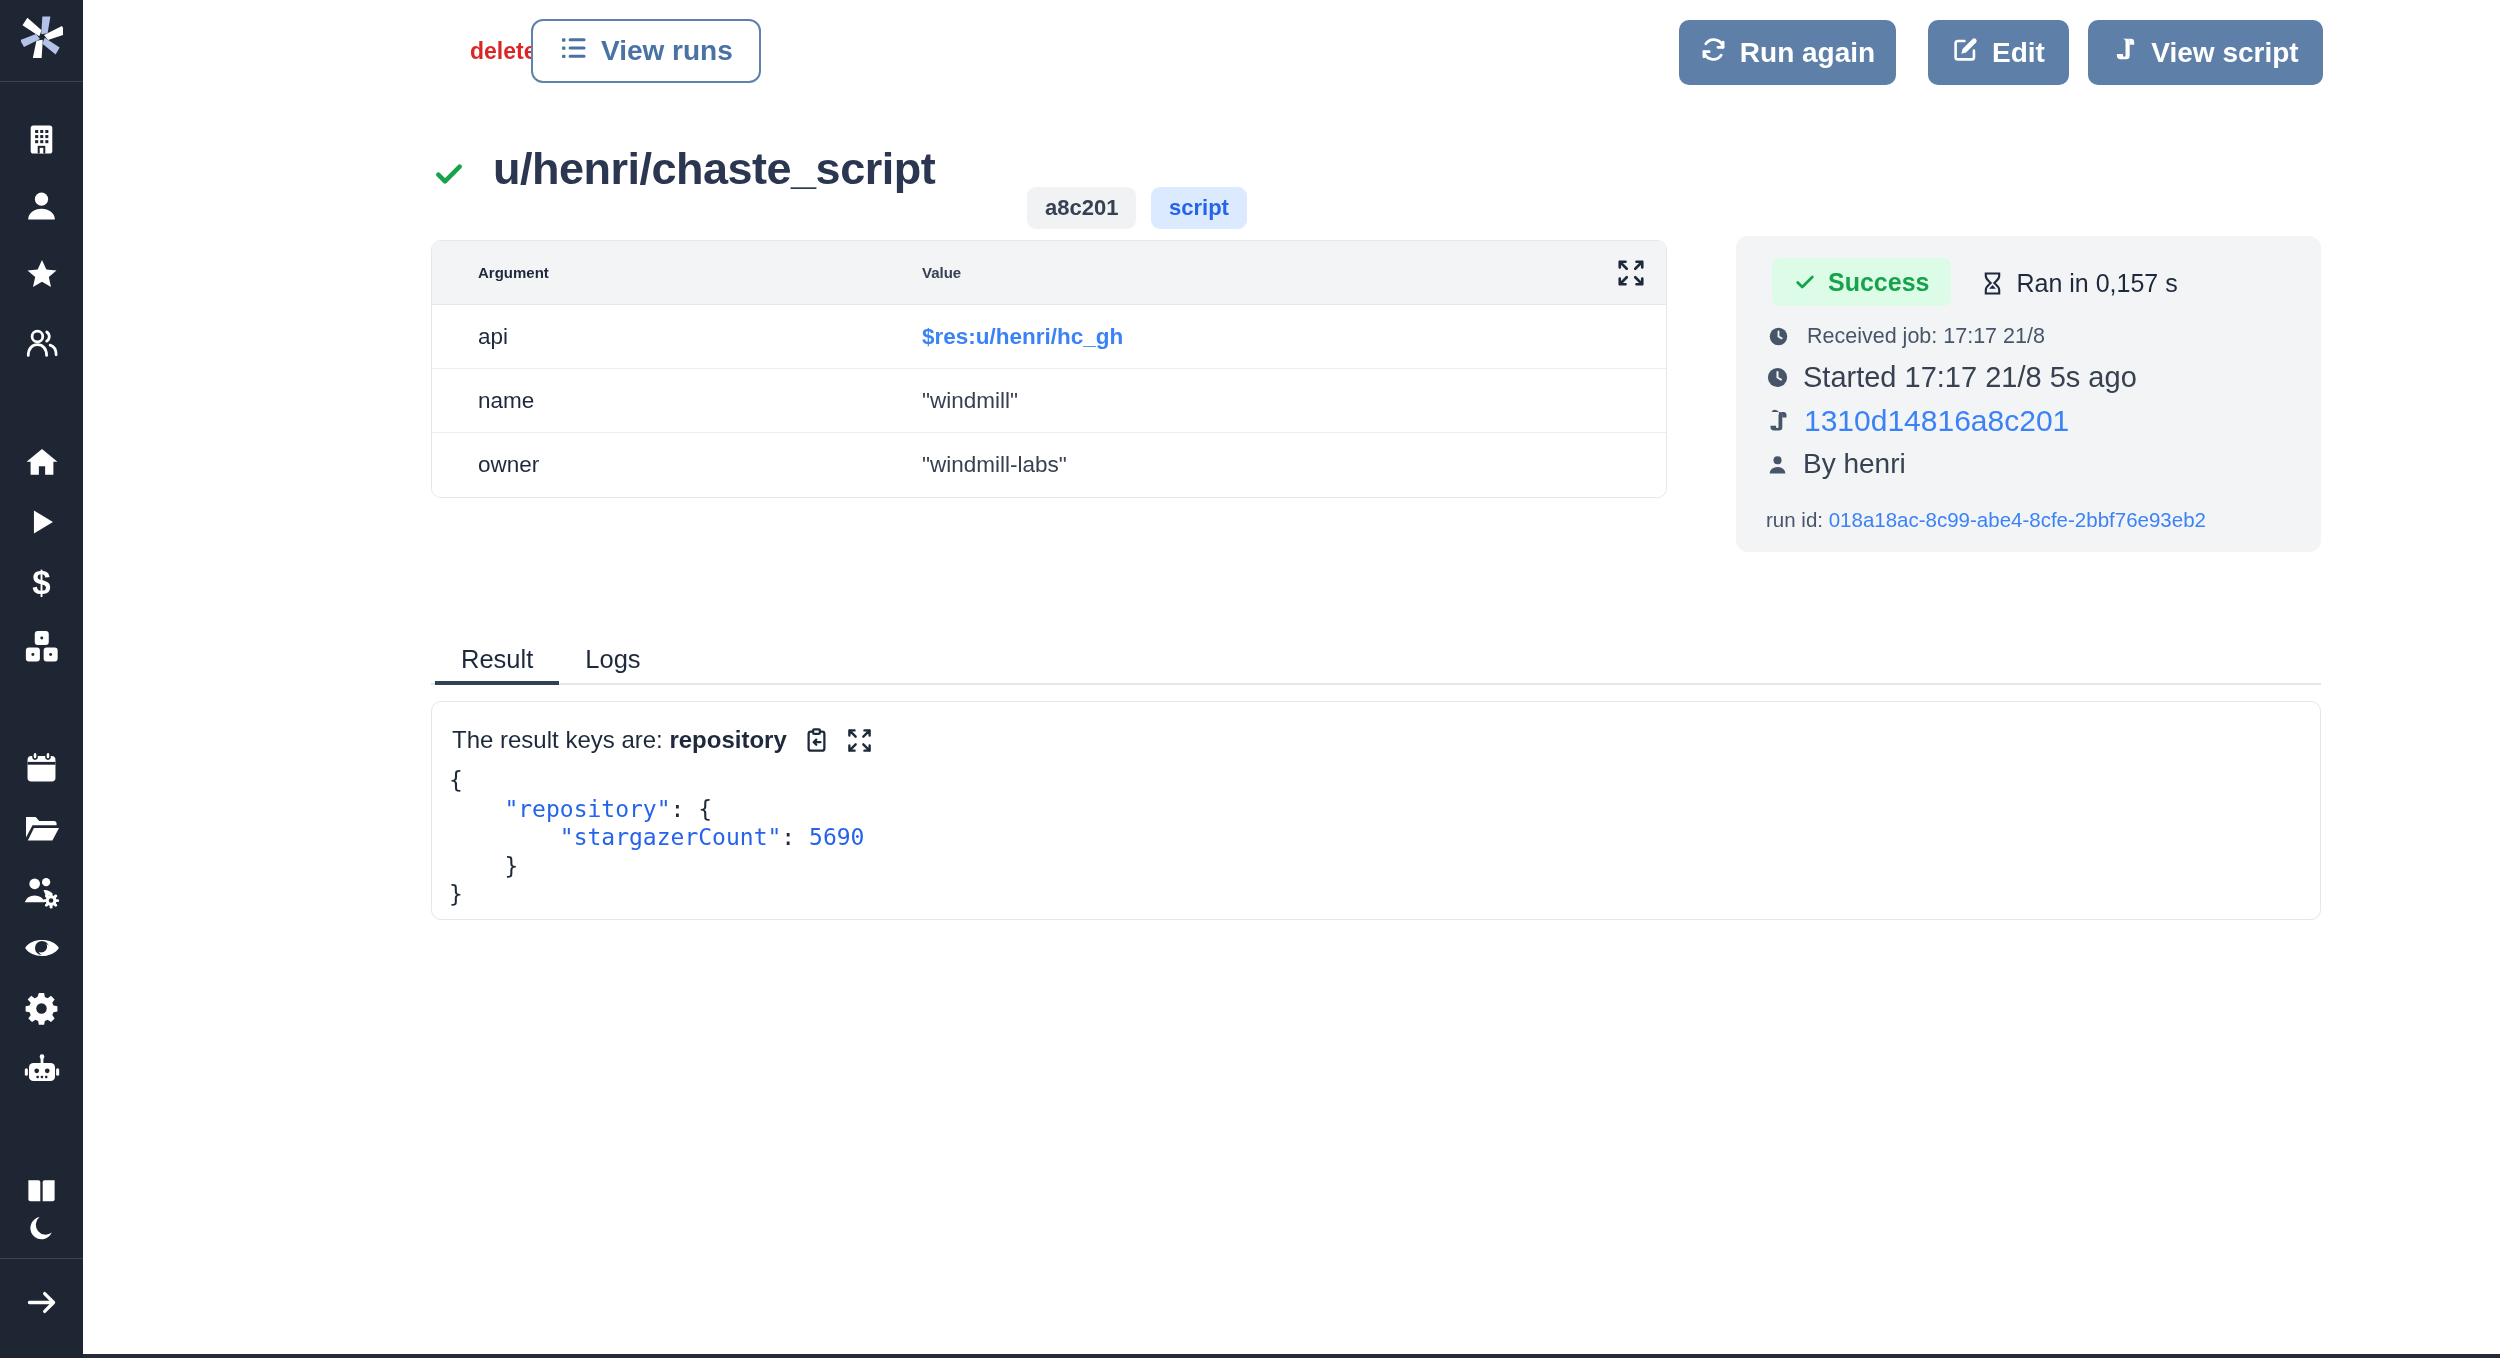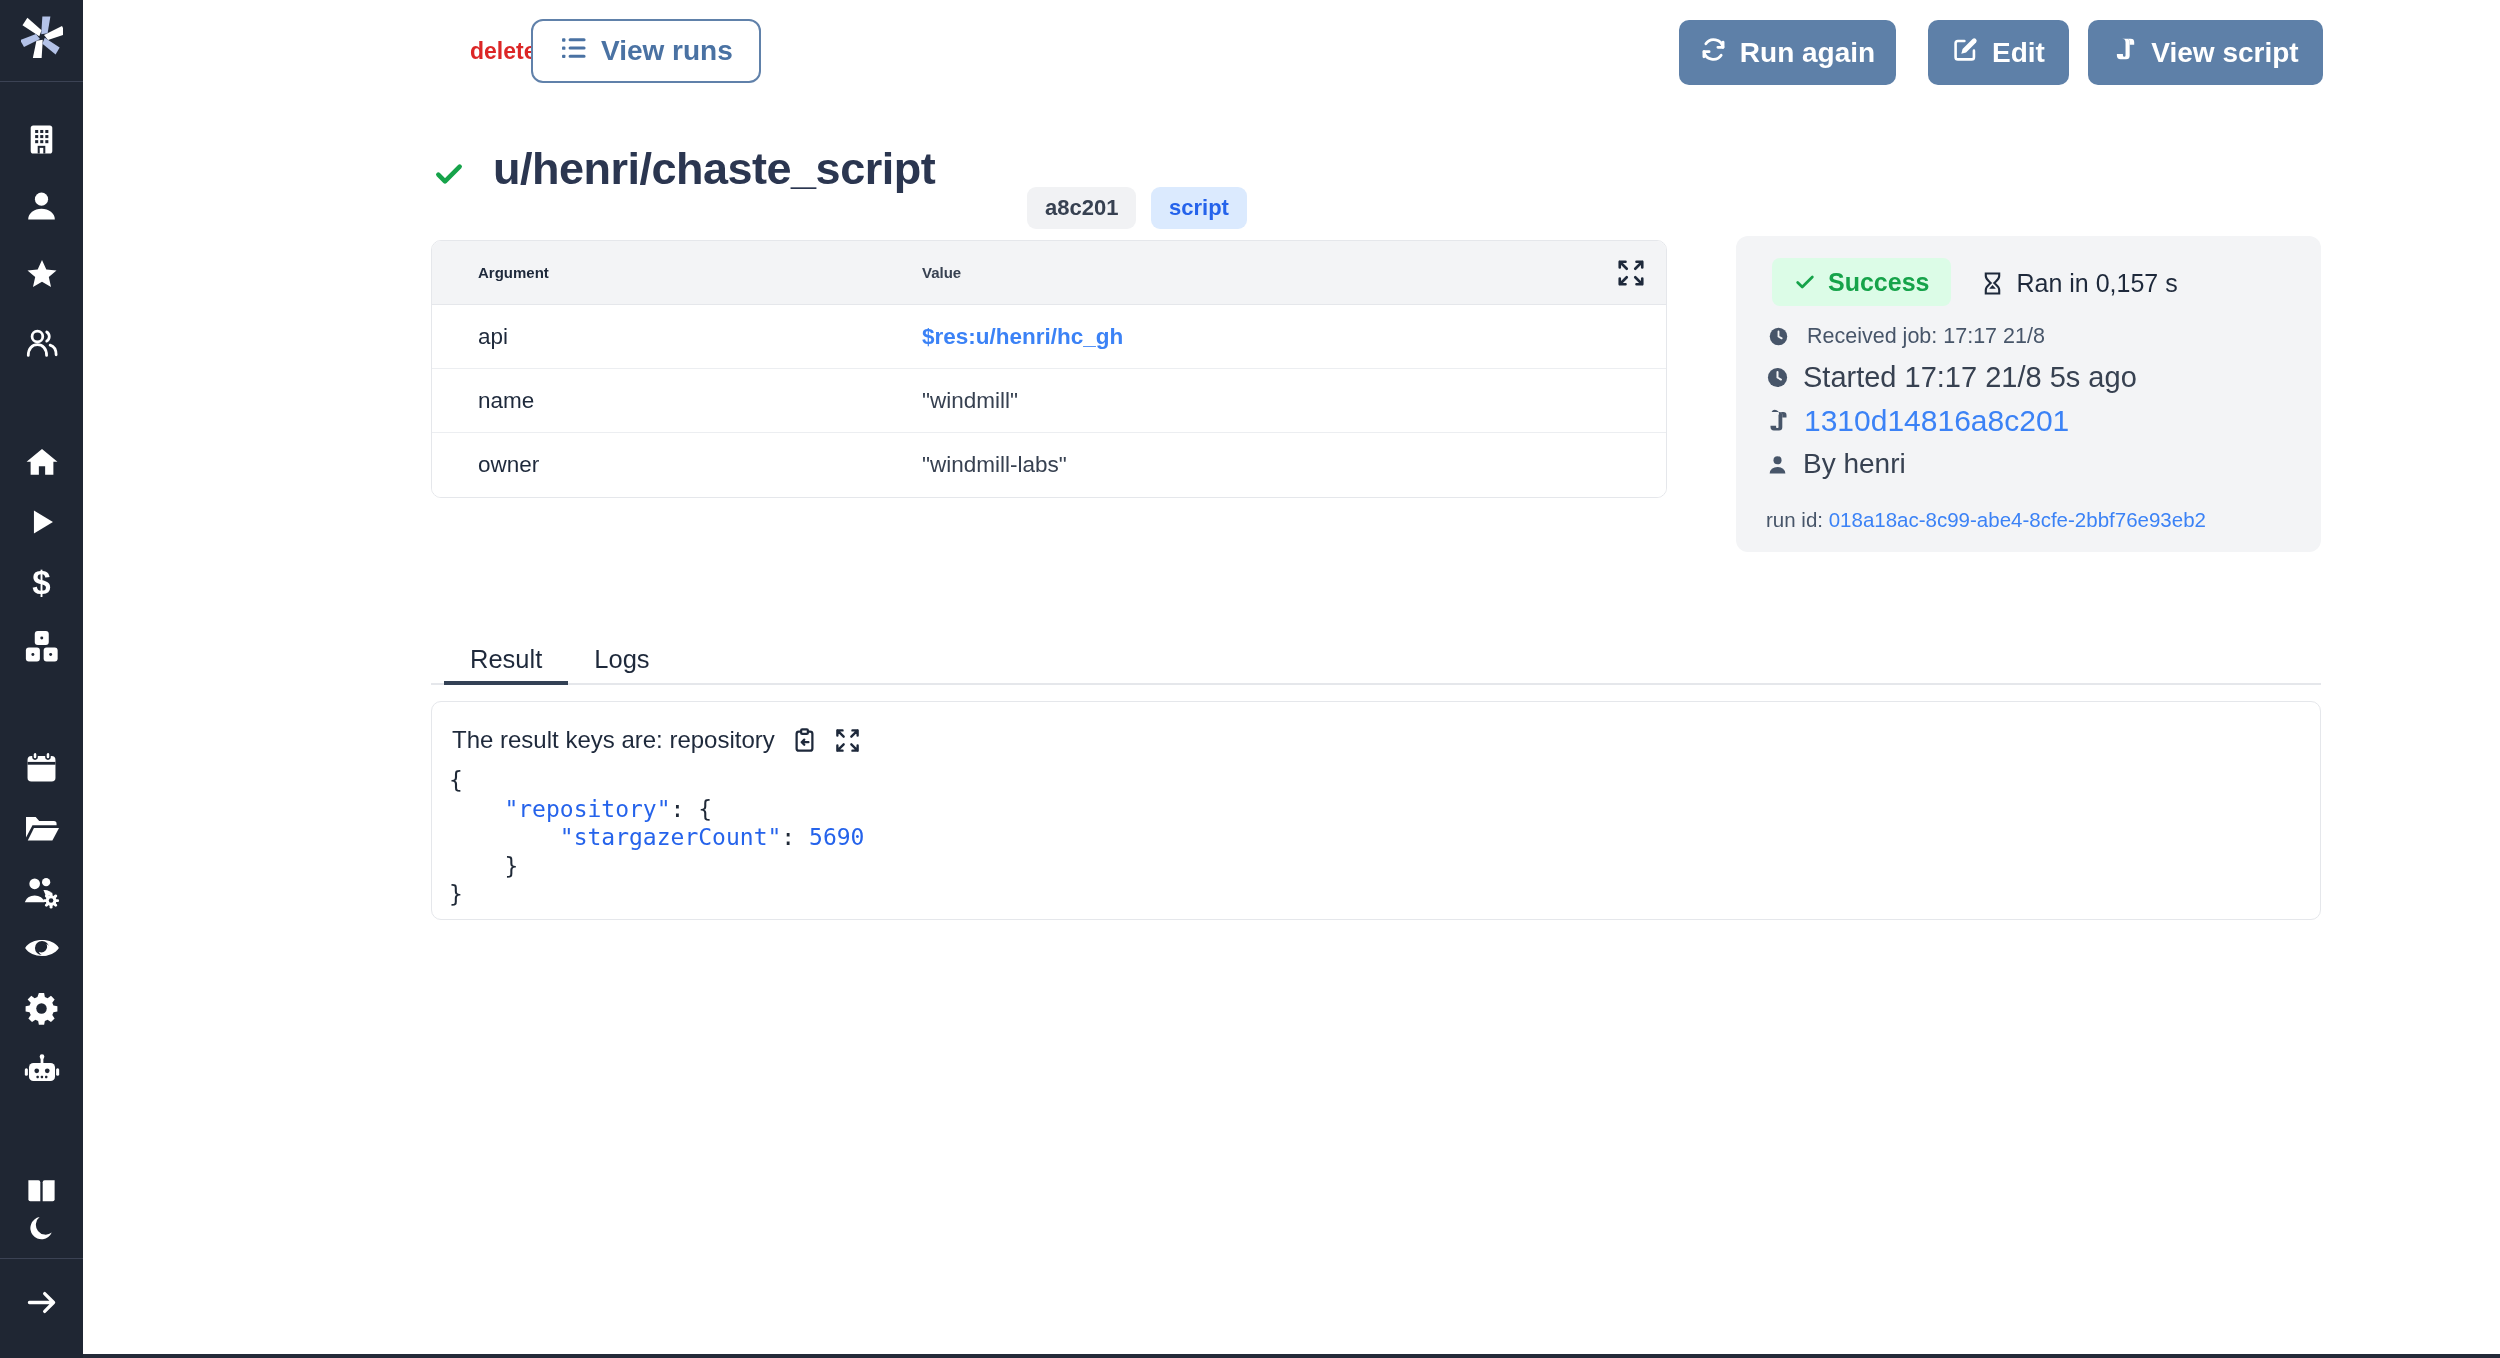--- a/index.html
+++ b/index.html
@@ -55,31 +55,31 @@
   .duration { display:inline-flex; align-items:center; gap:12px; font-size:25px; font-weight:500; color:#1e293b; }
   .rp-line { display:flex; align-items:center; gap:14px; }
   .rp-received { margin-top:16px; font-size:21.5px; color:#475569; margin-left:2px; gap:18px;}
   .rp-started  { margin-top:12px; font-size:29px; color:#374151; }
   .rp-hash     { margin-top:10px; font-size:30px; }
   .rp-hash a, .link-blue { color:#3b82f6; text-decoration:none; cursor:pointer; }
   .rp-by       { margin-top:10px; font-size:28px; color:#374151; }
   .rp-runid    { margin-top:28px; font-size:20.5px; color:#475569; }
 
   
-  .tabs { position:absolute; left:361px; top:637px; display:flex; height:48px; z-index:2; }
+  .tabs { position:absolute; left:352px; top:637px; display:flex; height:48px; z-index:2; }
   .tab { display:flex; align-items:center; justify-content:center; padding:0 26px; font-size:25.5px; color:#1e293b;
        cursor:pointer; border-bottom:4px solid transparent; }
   .tab.active { border-bottom-color:#334155; font-weight:500; }
   .tabline { position:absolute; left:348px; top:683px; width:1890px; height:2px; background:#e5e7eb; }
 
   
   .result-box { position:absolute; left:348px; top:701px; width:1890px; height:219px; border:1px solid #e5e7eb;
        border-radius:10px; background:#fff; padding:24px 24px 0 17px; }
   .result-head { display:flex; align-items:center; gap:16px; font-size:24px; color:#1e293b; padding-left:3px; }
-  .result-head b { font-weight:400; }
+  .result-head b { font-weight:700; }
   .mini-icon { width:27px; height:27px; color:#1e293b; cursor:pointer; }
   .code { margin-top:12px; font-family:"DejaVu Sans Mono", monospace; font-size:23px; line-height:28.5px; color:#1f2937;
        white-space:pre; }
   .tk-b { color:#2563eb; }
 
   .bottom-strip { position:absolute; left:0; right:0; bottom:0; height:4px; background:#242a38; }
 </style>
 </head>
 <body>
 

